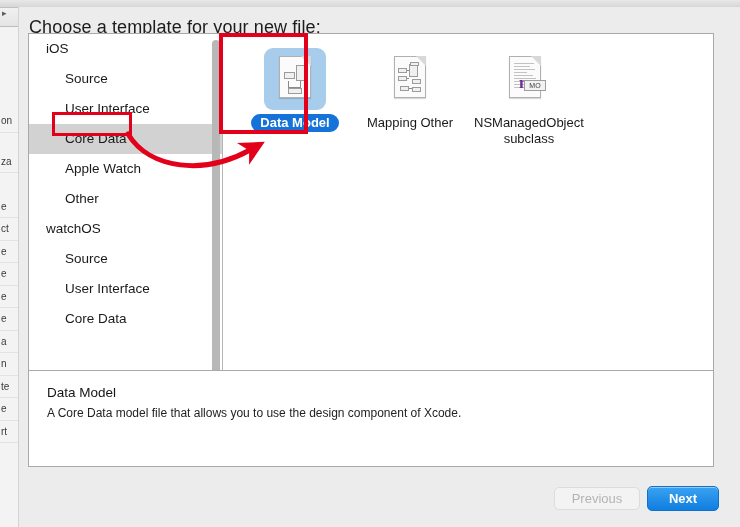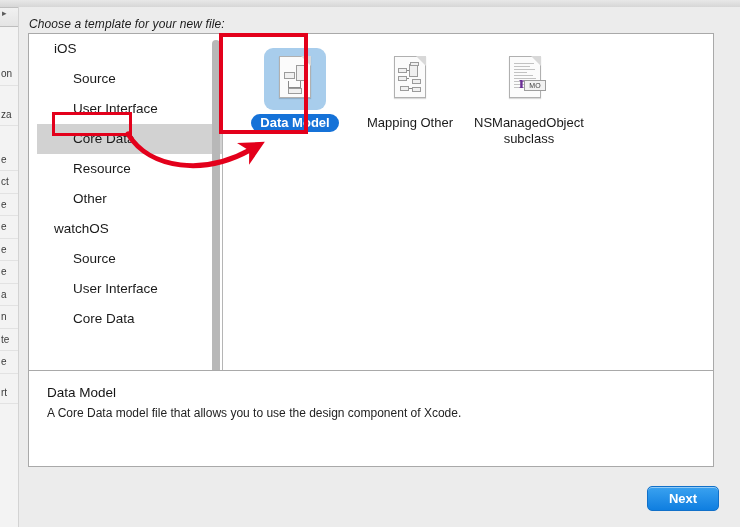--- a/index.html
+++ b/index.html
@@ -82,24 +82,23 @@
     height: 520px;
     background: #ececec;
     border-left: 1px solid #d3d3d3;
     box-sizing: border-box;
   }
 
   #dialog-title {
     position: absolute;
     left: 10px;
     top: 10px;
-    font-size: 12px;
+    font-size: 18px;
     color: #1c1c1c;
     letter-spacing: 0.1px;
-    font-style: italic;
   }
 
   
   #panel {
     position: absolute;
     left: 9px;
     top: 26px;
     width: 686px;
     height: 434px;
     background: #ffffff;
@@ -119,21 +118,21 @@
   #sidebar {
     position: relative;
     width: 193px;
     flex: 0 0 193px;
     border-right: 1px solid #b5b5b5;
     background: #ffffff;
     overflow: hidden;
   }
   #sidebar-list {
     position: absolute;
-    left: 8px; top: 0;
+    left: 0; top: 0;
     width: 193px;
   }
   .side-item {
     height: 30px;
     line-height: 30px;
     font-size: 13.5px;
     color: #1a1a1a;
     white-space: nowrap;
     box-sizing: border-box;
   }
@@ -380,34 +379,34 @@
       <div class="bg-row2"></div>
       <div class="bg-row2"></div>
       <div class="bg-row2"></div>
       <div class="bg-row2"></div>
       <div class="bg-row2"></div>
       <div class="bg-row2"></div>
       <div class="bg-row2"></div>
       <div class="bg-row2"></div>
     </div>
   <div id="bg-left-strip">
-      <div class="bg-row" style="margin-top: 63px;">on</div>
+      <div class="bg-row" style="margin-top: 110px;">on</div>
       <div class="bg-row" style="margin-top: 18px;">za</div>
       <div class="bg-row" style="margin-top: 0px; margin-left: 32px;">ca</div>
       <div class="bg-row" style="margin-top: 0px;">e</div>
       <div class="bg-row" style="margin-top: 0px;">ct</div>
       <div class="bg-row" style="margin-top: 0px;">e</div>
       <div class="bg-row" style="margin-top: 0px;">e</div>
       <div class="bg-row" style="margin-top: 0px;">e</div>
       <div class="bg-row" style="margin-top: 0px;">e</div>
       <div class="bg-row" style="margin-top: 0px;">a</div>
       <div class="bg-row" style="margin-top: 0px;">n</div>
       <div class="bg-row" style="margin-top: 0px;">te</div>
       <div class="bg-row" style="margin-top: 0px;">e</div>
-      <div class="bg-row" style="margin-top: 8px;">rt</div>
+      <div class="bg-row" style="margin-top: 0px;">rt</div>
     </div>
   <div id="bg-left-toolbar">
     <div class="chev">▸</div>
   </div>
   <div id="bg-top-strip"></div>
 </div>
 
 <div id="dialog">
 
   <div id="dialog-title">Choose a template for your new file:</div>
@@ -415,21 +414,21 @@
   <div id="panel">
 
     <div id="panel-upper">
 
       <div id="sidebar">
         <div id="sidebar-list">
             <div class="side-item group"><span>iOS</span></div>
             <div class="side-item child"><span>Source</span></div>
             <div class="side-item child"><span>User Interface</span></div>
             <div class="side-item child selected"><span>Core Data</span></div>
-            <div class="side-item child"><span>Resource</span></div>
+            <div class="side-item child"><span>Apple Watch</span></div>
             <div class="side-item child"><span>Other</span></div>
             <div class="side-item group"><span>watchOS</span></div>
             <div class="side-item child"><span>Source</span></div>
             <div class="side-item child"><span>User Interface</span></div>
             <div class="side-item child"><span>Core Data</span></div>
             <div class="side-item child"></div>
           </div>
         <div id="sidebar-scrollbar">
           <div id="sidebar-scroll-thumb"></div>
         </div>
@@ -500,20 +499,21 @@
       </div>
     </div>
 
     <div id="desc">
       <div id="desc-title">Data Model</div>
       <div id="desc-body">A Core Data model file that allows you to use the design component of Xcode.</div>
     </div>
 
   </div>
 
+  <div class="btn" id="previous-button">Previous</div>
   <div class="btn" id="next-button">Next</div>
 
 </div>
 
 <div id="annot-core-data"></div>
 <div id="annot-data-model"></div>
 
 <svg id="annot-arrow" viewBox="0 0 740 527" xmlns="http://www.w3.org/2000/svg">
   <defs>
     <marker id="arrowhead" markerWidth="5" markerHeight="5" refX="1.6" refY="2.5" orient="auto">

